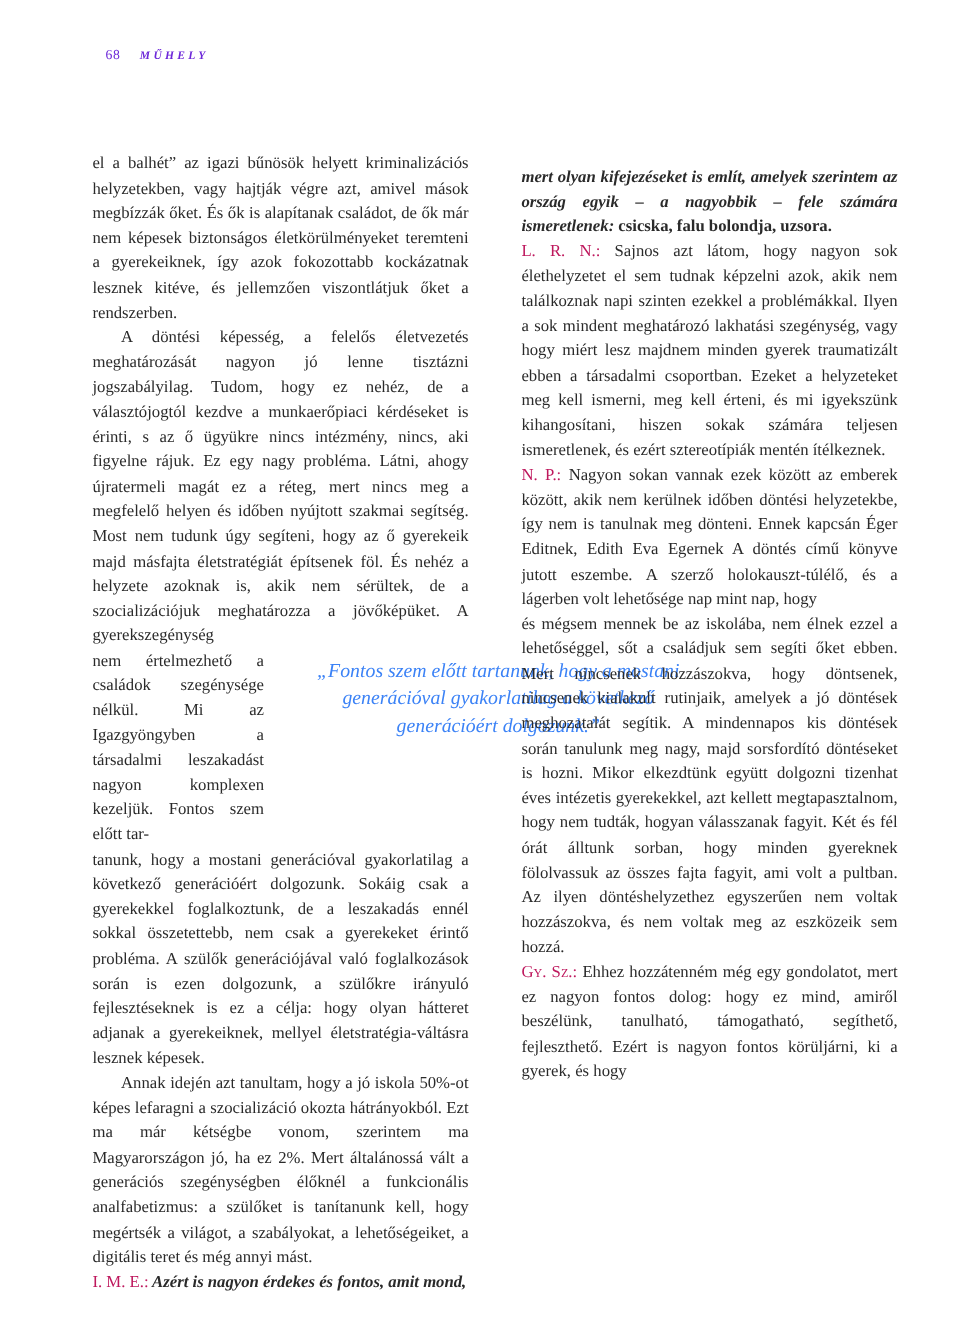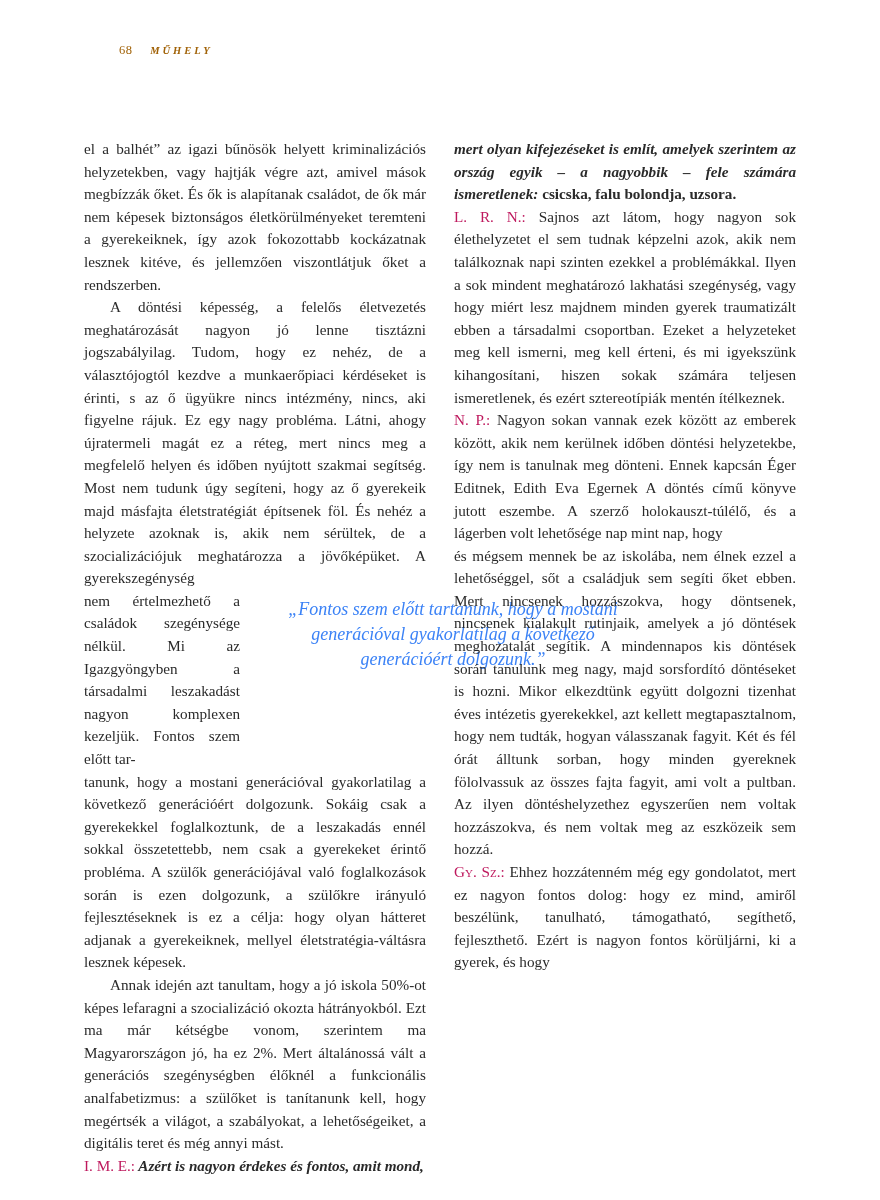--- a/index.html
+++ b/index.html
@@ -3,32 +3,32 @@
   <meta charset="utf-8">
   <style>
     html, body { margin: 0; padding: 0; background: #ffffff; }
     body {
       width: 880px; height: 1200px; position: relative; overflow: hidden;
       font-family: "Liberation Serif", "DejaVu Serif", serif;
       color: #2a2a2a;
     }
     .header {
       position: absolute; left: 96px; top: 43px;
-      font-size: 12.5px; color: #a16207; letter-spacing: 0.5px; margin-left: 23px;
+      font-size: 12.5px; color: #6d28d9; letter-spacing: 0.5px;
     }
     .header .page-num { margin-right: 14px; }
     .header .section { font-style: italic; font-weight: bold; letter-spacing: 3px; font-size: 10.5px; }
 
     .col {
       position: absolute; top: 138px;
       font-size: 15.2px; line-height: 22.6px;
       text-align: justify; hyphens: manual;
     }
     .col-left { left: 84px; width: 342px; }
-    .col-right { left: 454px; width: 342px; }
+    .col-right { left: 474px; width: 342px; margin-top: 12px; }
     .col p { margin: 0; }
     .indent { text-indent: 26px; }
     .speaker { color: #be185d; font-variant: small-caps; }
     .question { font-weight: bold; font-style: italic; }
     .question-end { font-weight: bold; }
     .book-title { }
 
     .wrap-left-narrow { width: 156px; text-align: justify; }
     .wrap-right-narrow { width: 166px; margin-left: 176px; text-align: justify; }
 

